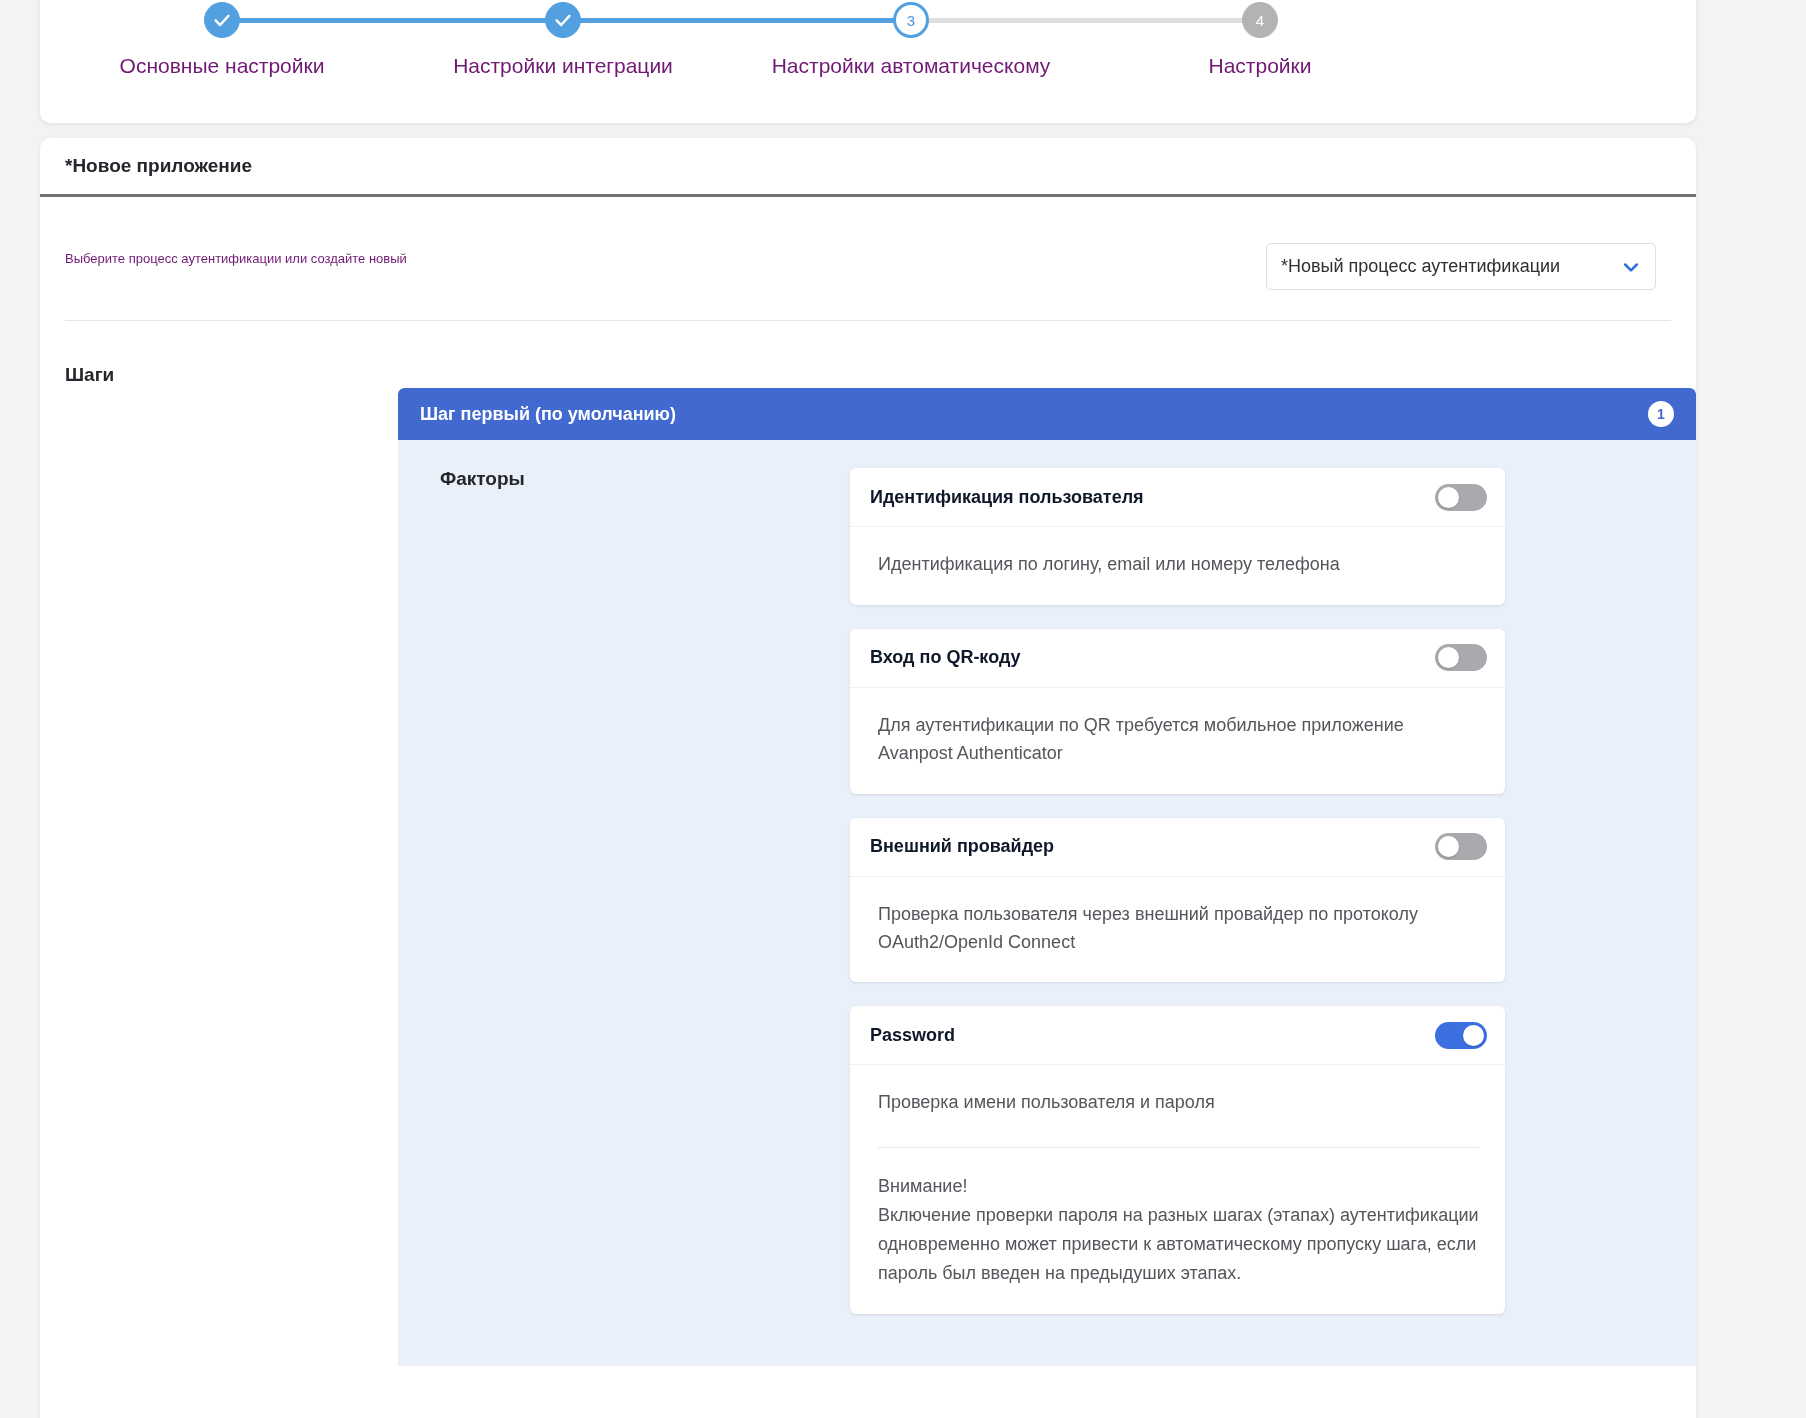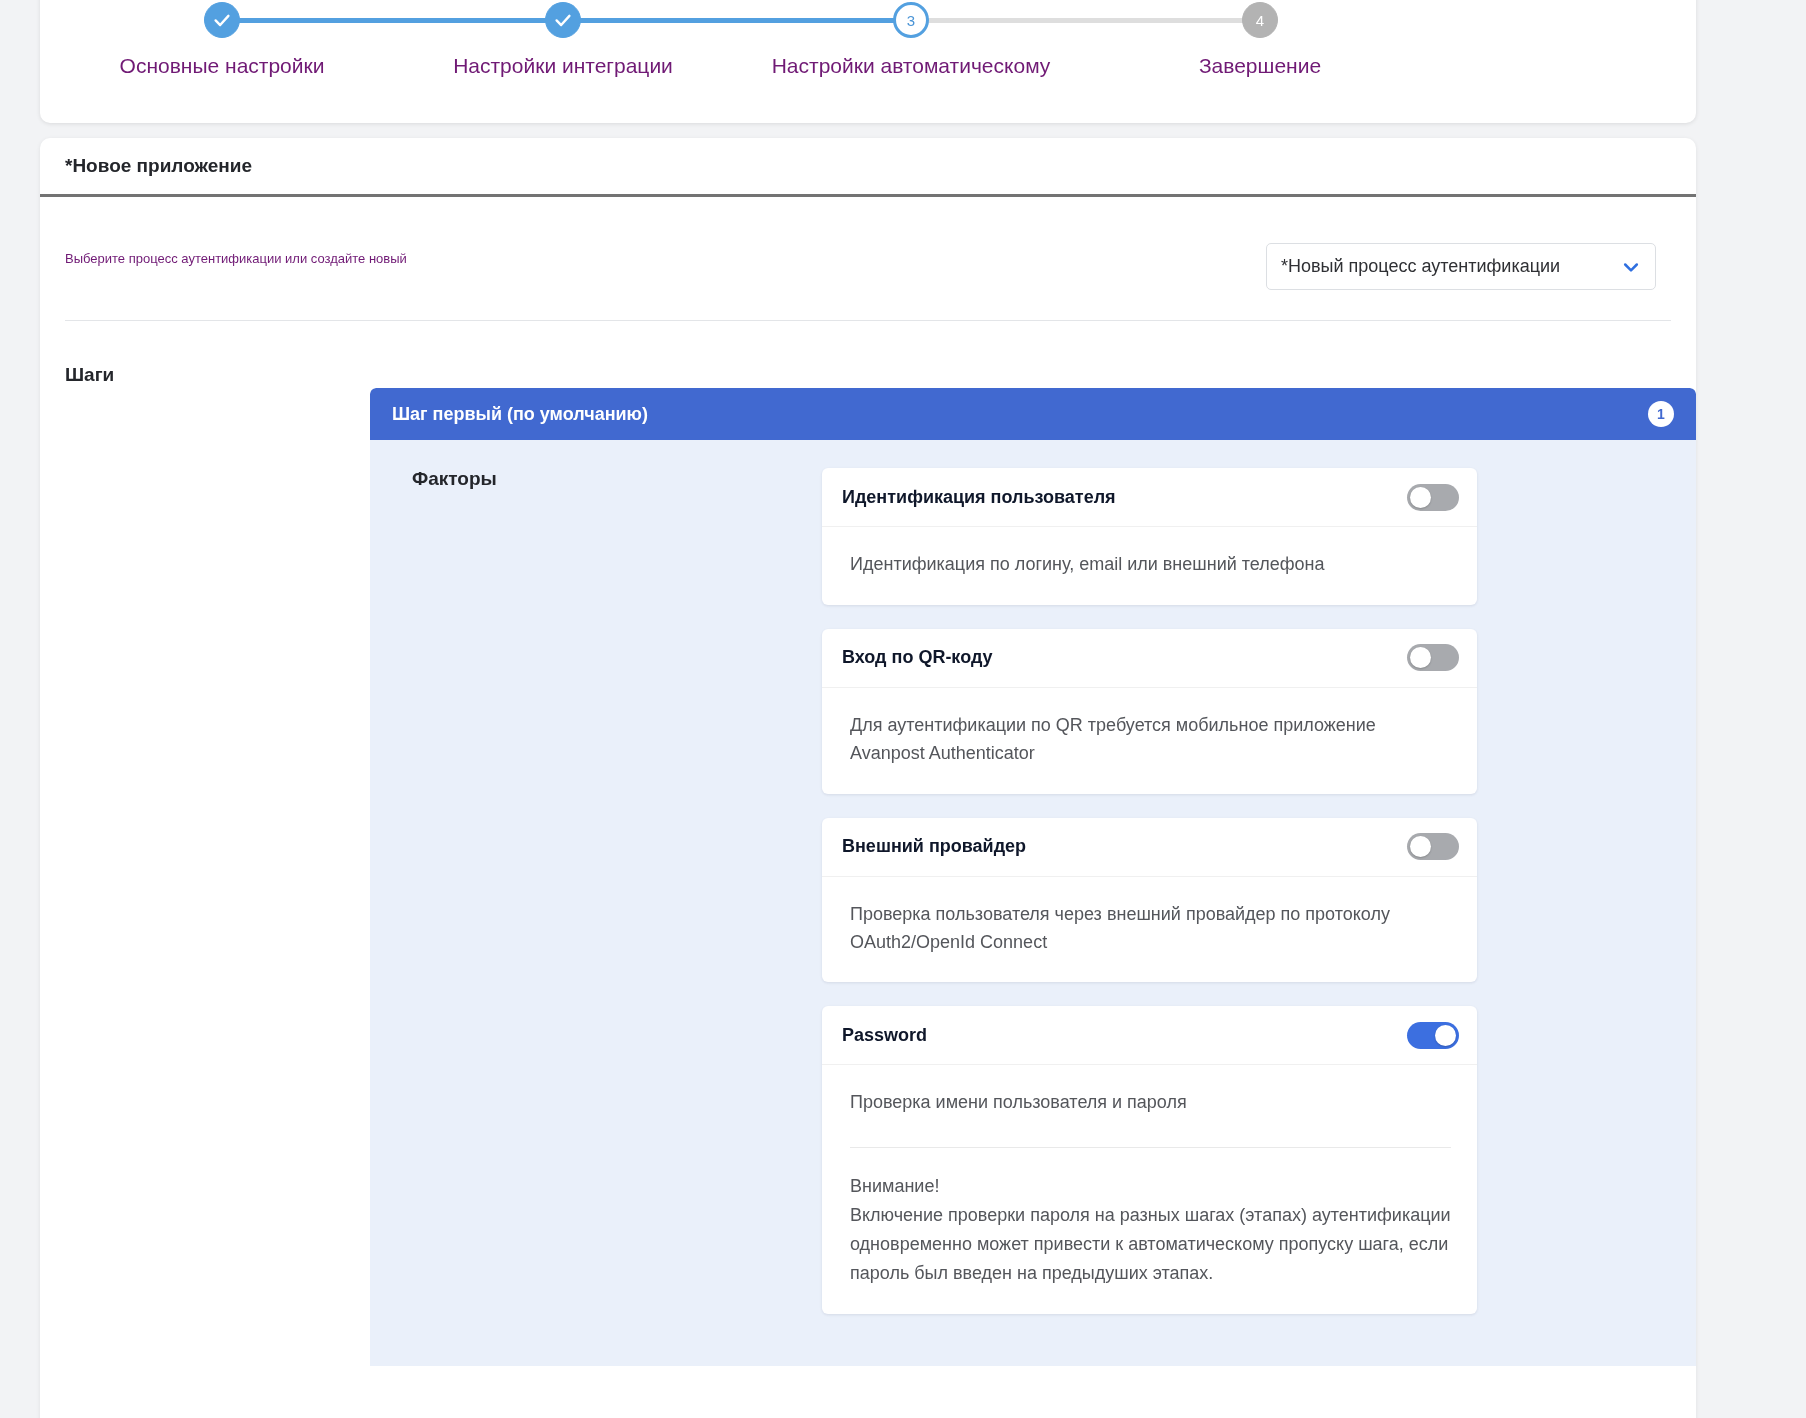--- a/index.html
+++ b/index.html
@@ -158,20 +158,21 @@
   .hr-divider {
     margin: 0 25px;
     height: 1px;
     background: #e3e5e8;
   }
 
   
   .steps-section {
     display: flex;
     padding: 43px 0 0 0;
+    gap: 28px;
   }
   .steps-label-col {
     width: 330px;
     flex: 0 0 330px;
     padding-left: 25px;
     box-sizing: border-box;
   }
   .steps-label {
     font-size: 19px;
     font-weight: bold;
@@ -331,21 +332,21 @@
         <div class="step" style="left: 701px;">
           <div class="step-node current">
             <span class="num">3</span>
           </div>
           <div class="step-label">Настройки автоматическому</div>
         </div>
         <div class="step" style="left: 1050px;">
           <div class="step-node pending">
             <span class="num">4</span>
           </div>
-          <div class="step-label">Завершение</div>
+          <div class="step-label">Настройки</div>
         </div>
       </div>
   </div>
 
   <div class="main-card">
 
     <div class="card-title-bar">
       <span class="card-title">*Новое приложение</span>
     </div>
 
@@ -379,21 +380,21 @@
           </div>
           <div class="factors-col" id="factors-col">
               <div class="factor-card">
                 <div class="factor-head">
                   <span class="factor-name">Идентификация пользователя</span>
                   <div class="toggle">
                     <div class="knob"></div>
                   </div>
                 </div>
                 <div class="factor-body">
-                  <p class="factor-desc">Идентификация по логину, email или внешний телефона</p>
+                  <p class="factor-desc">Идентификация по логину, email или номеру телефона</p>
                 </div>
               </div>
               <div class="factor-card">
                 <div class="factor-head">
                   <span class="factor-name">Вход по QR-коду</span>
                   <div class="toggle">
                     <div class="knob"></div>
                   </div>
                 </div>
                 <div class="factor-body">

